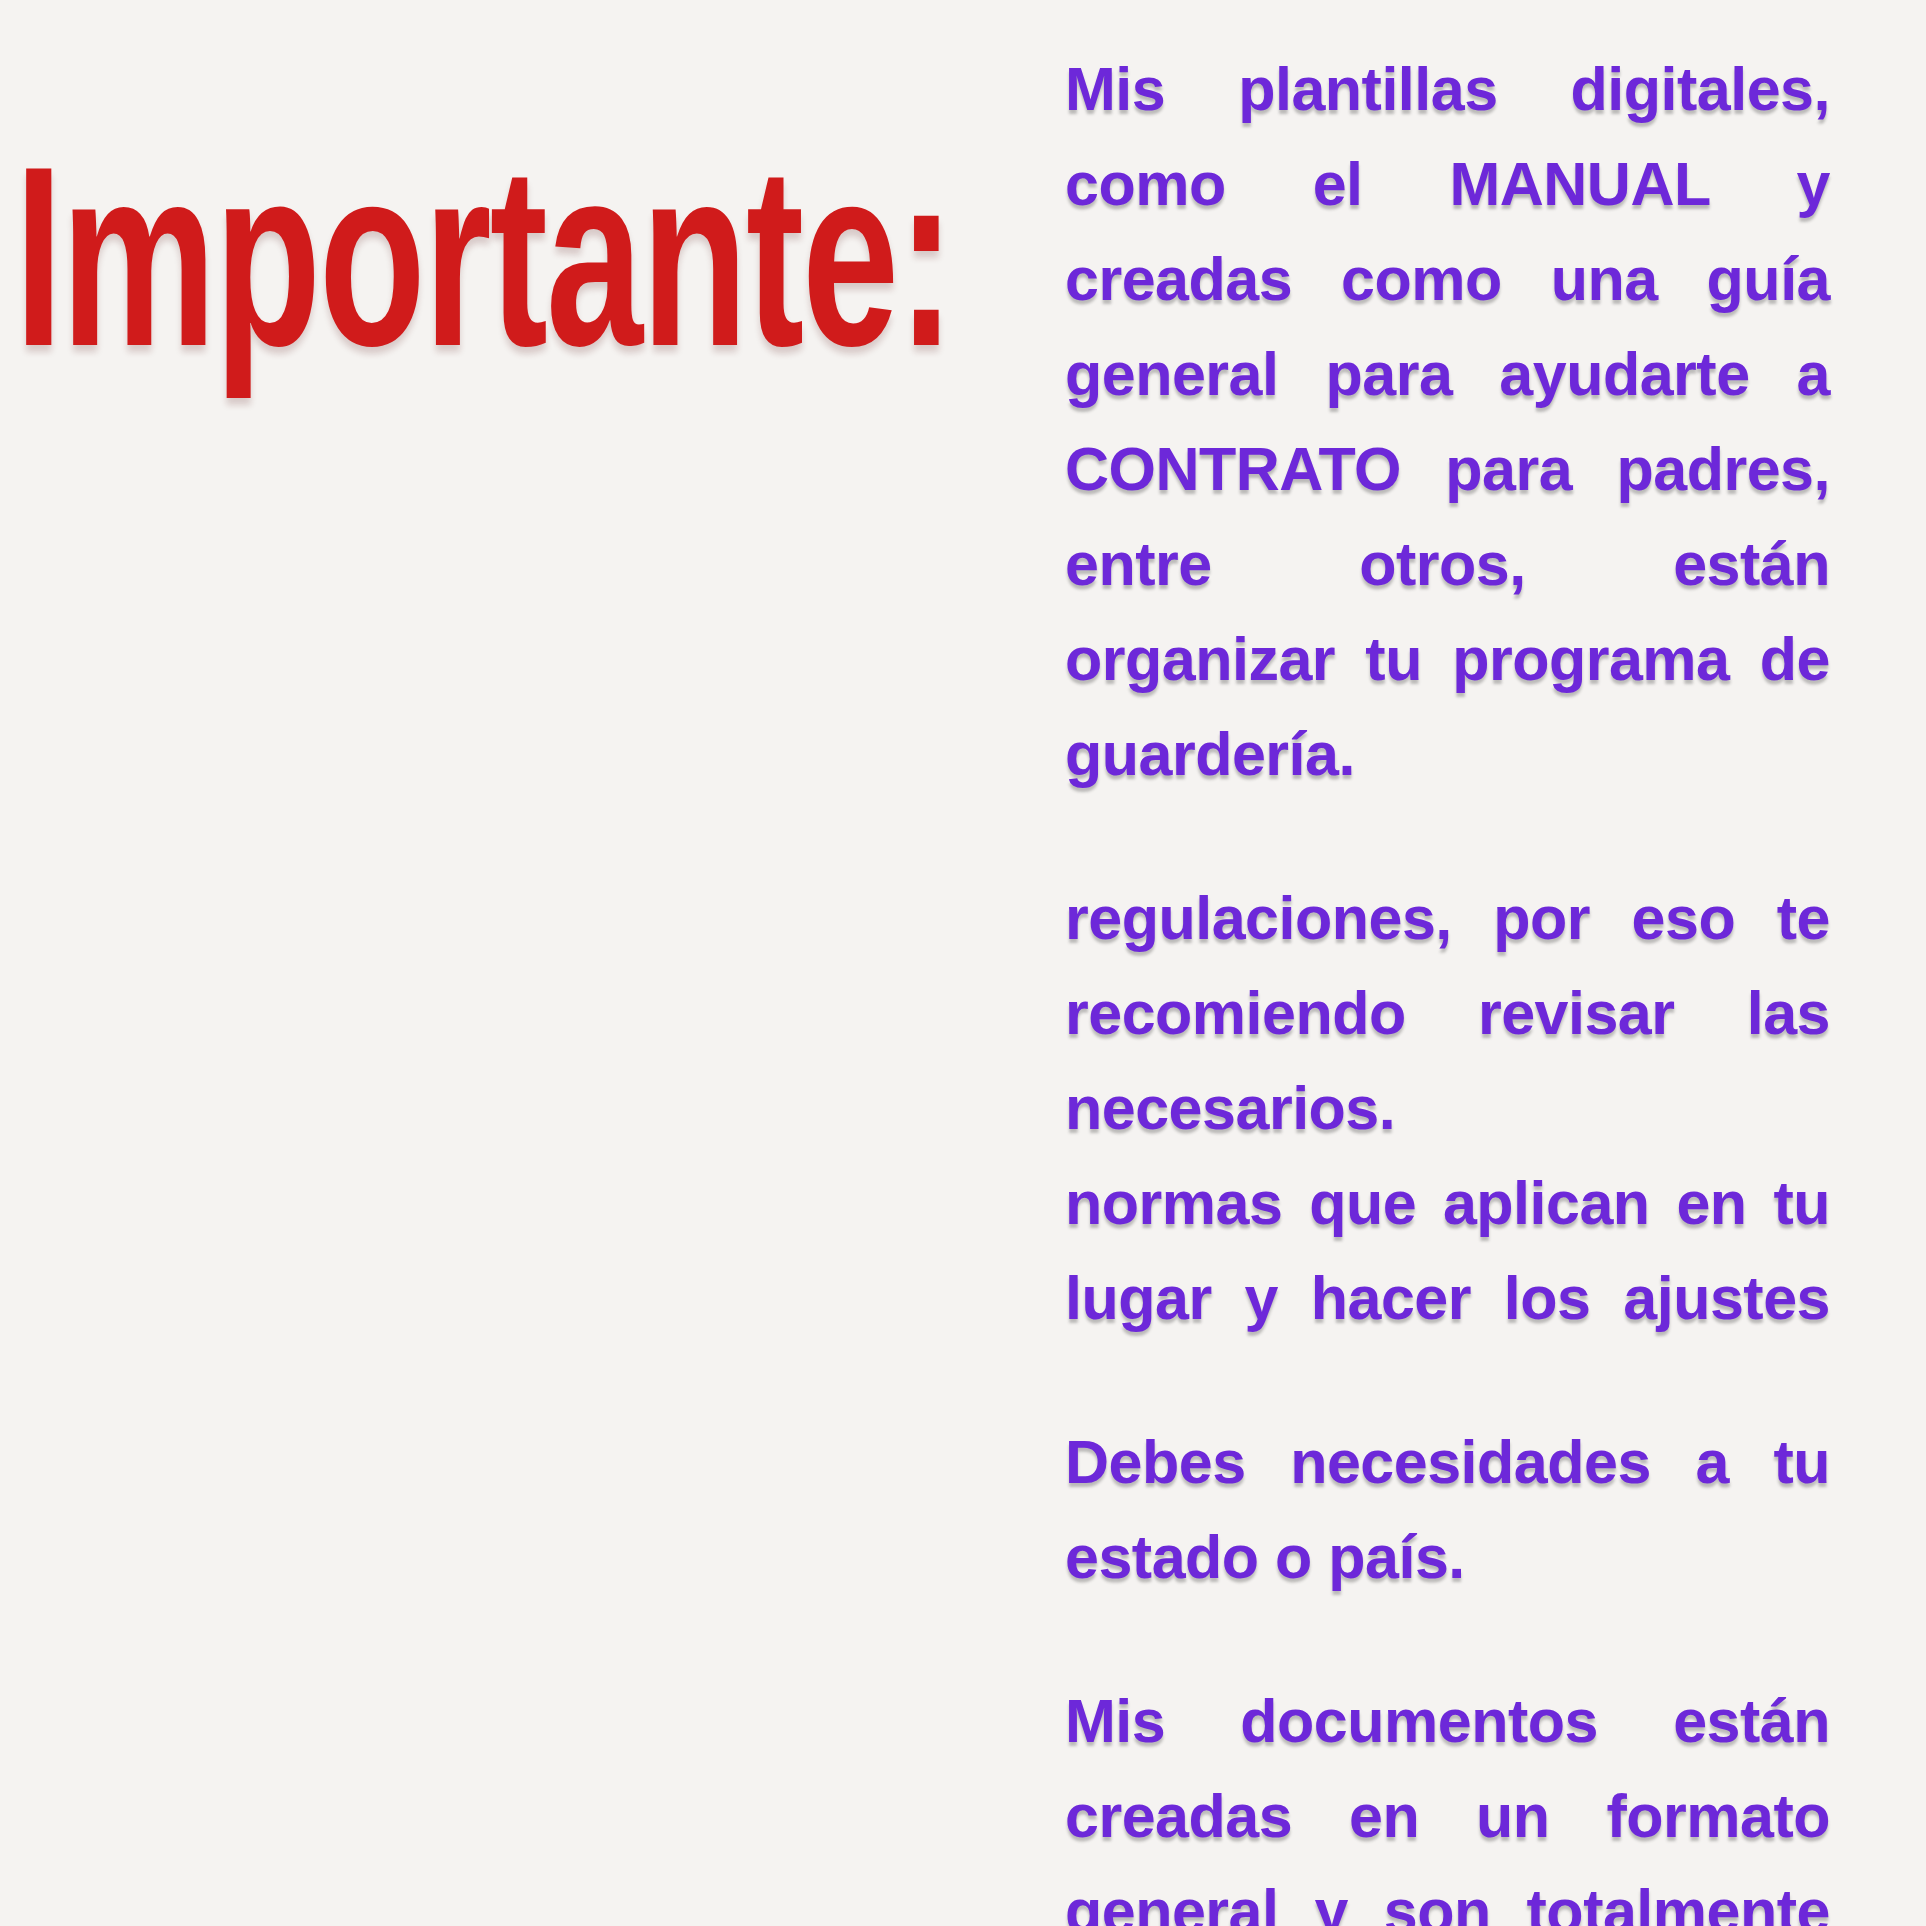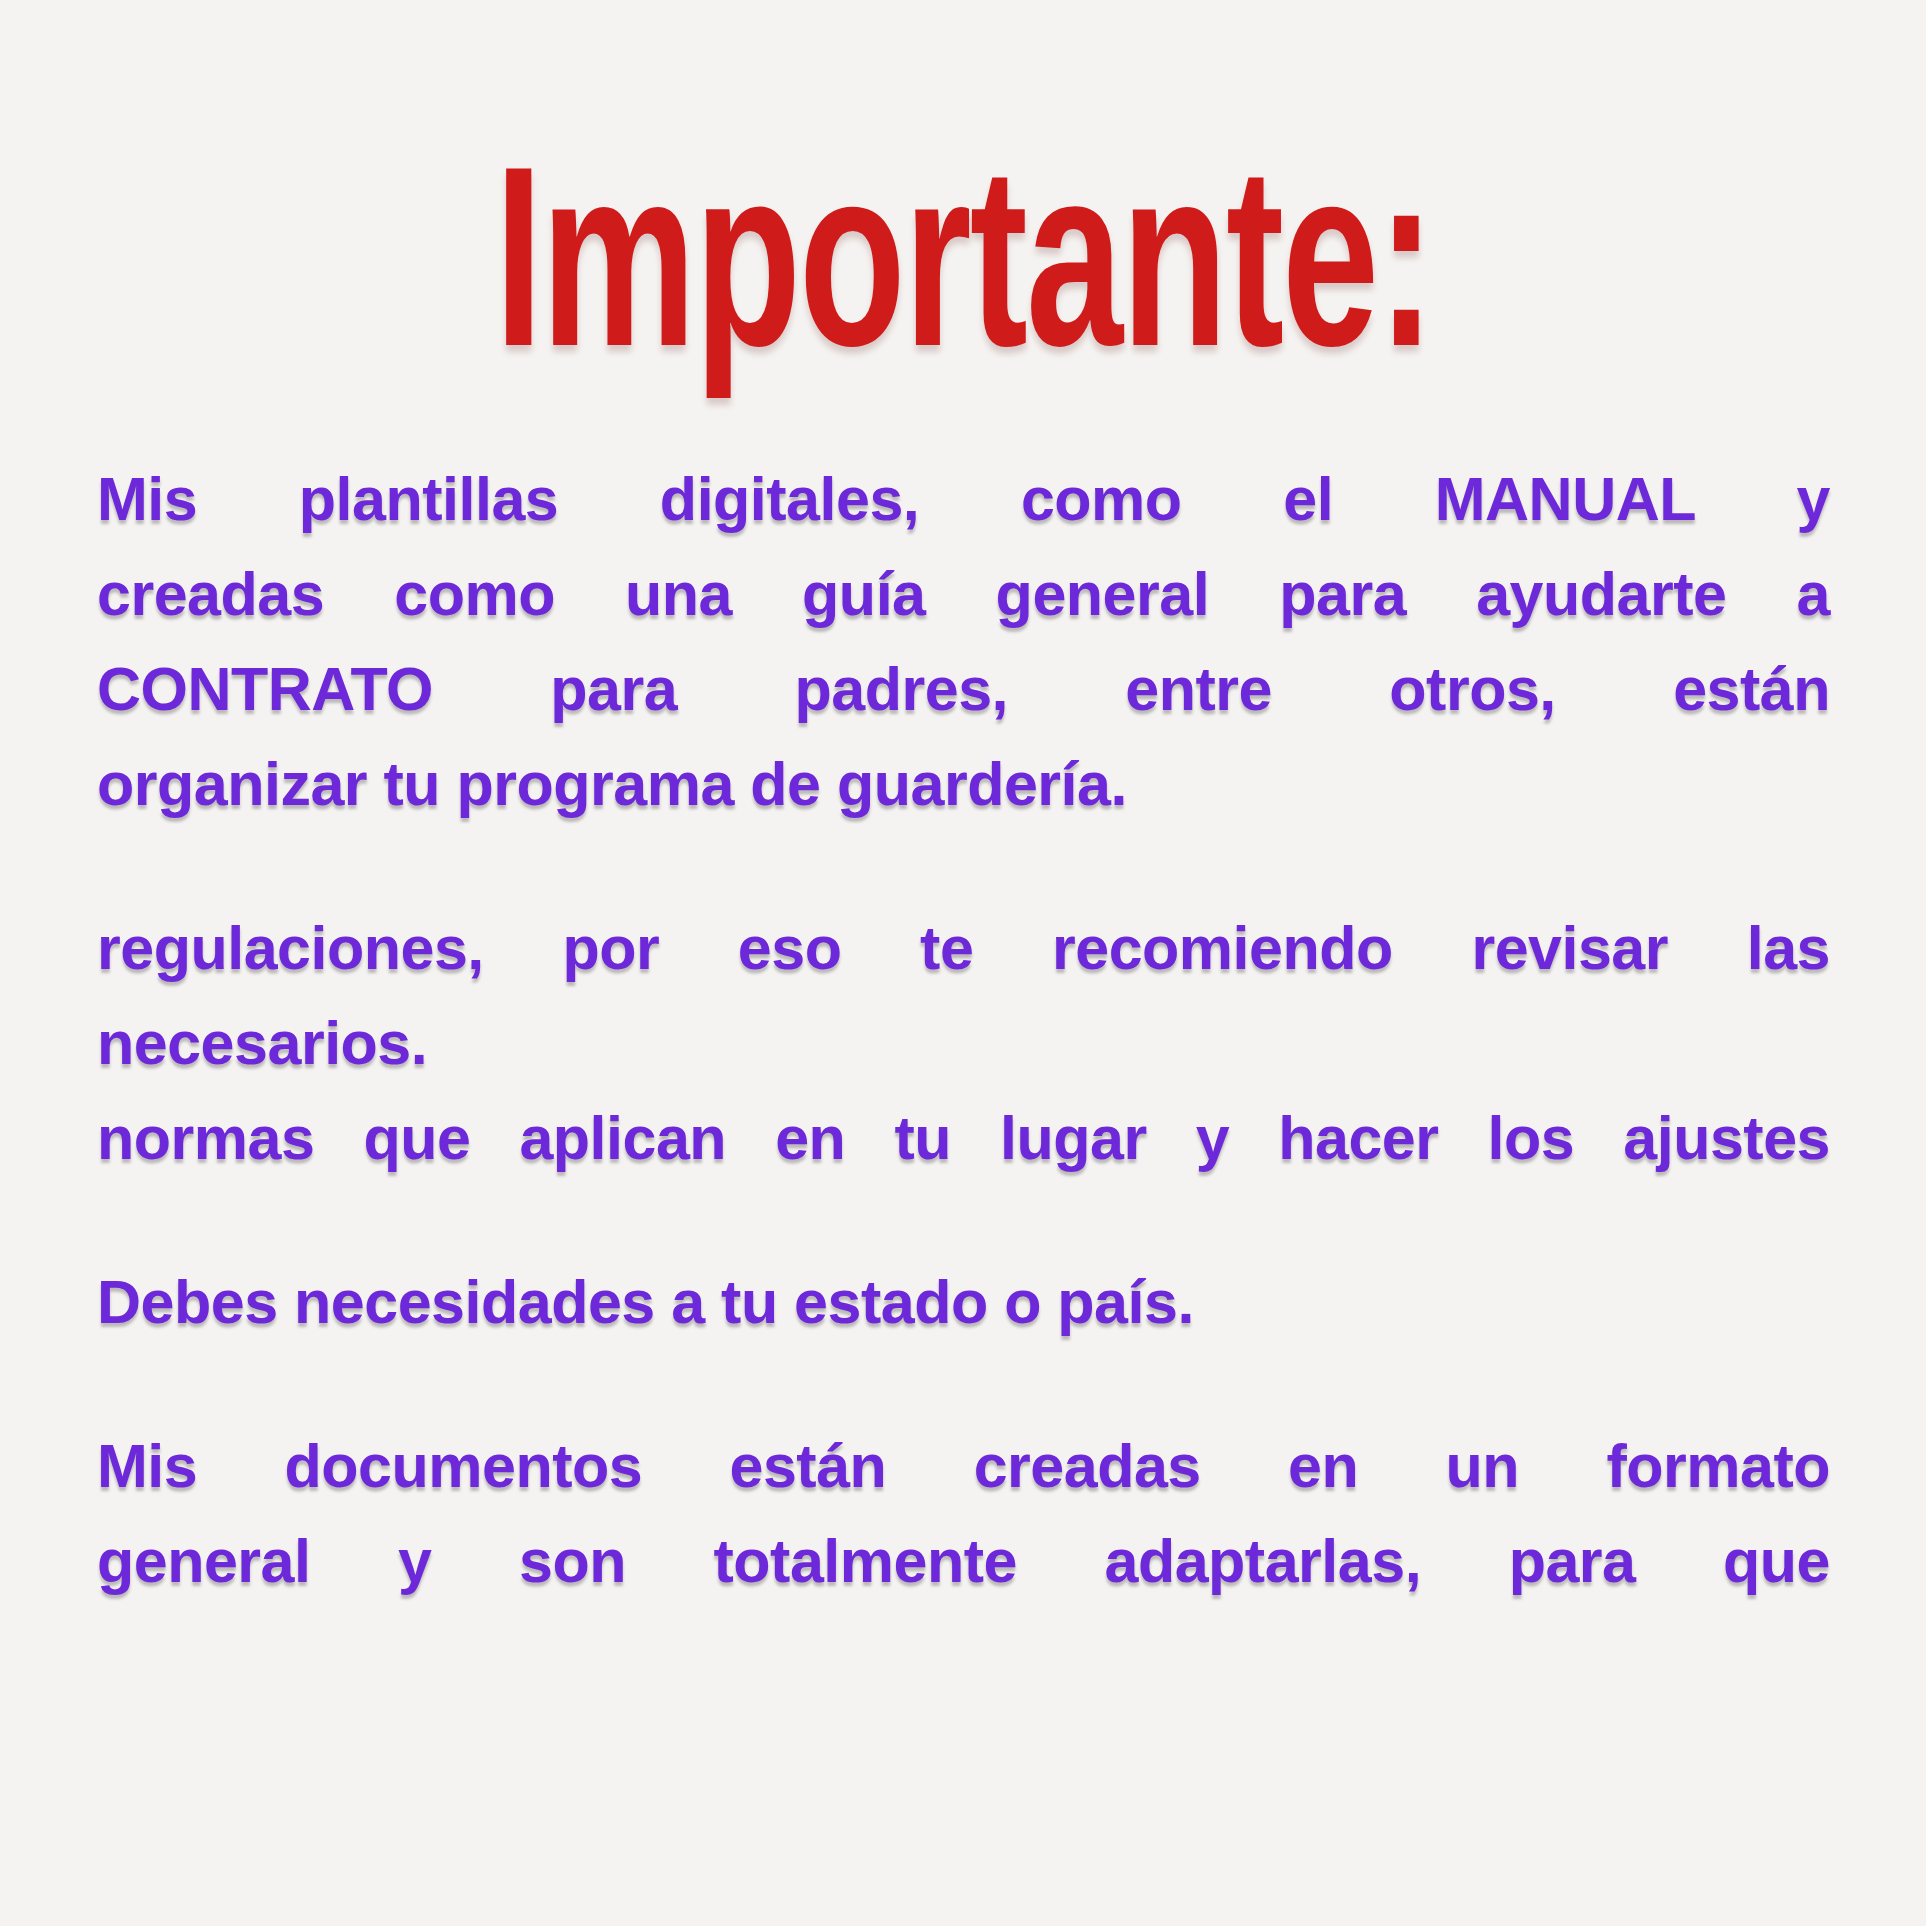--- a/index.html
+++ b/index.html
@@ -11,21 +11,21 @@
     height: 1927px;
     background: #f5f3f1;
     font-family: "Liberation Sans", sans-serif;
     overflow: hidden;
   }
   .poster {
     width: 1927px;
     height: 1908px;
     box-sizing: border-box;
     display: flex;
-    flex-direction: column;
+    flex-direction: row;
   }
   .title-wrap {
     height: 307px;
     margin-top: 103px;
     display: flex;
     align-items: center;
     justify-content: center;
   }
   .title {
     margin: 0;

